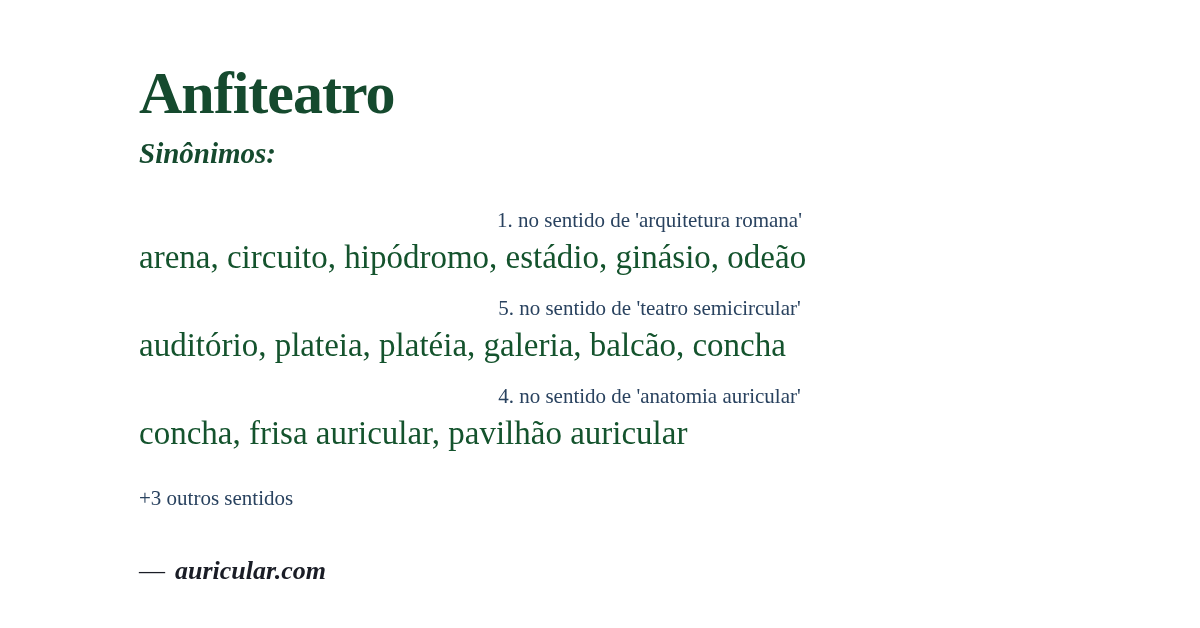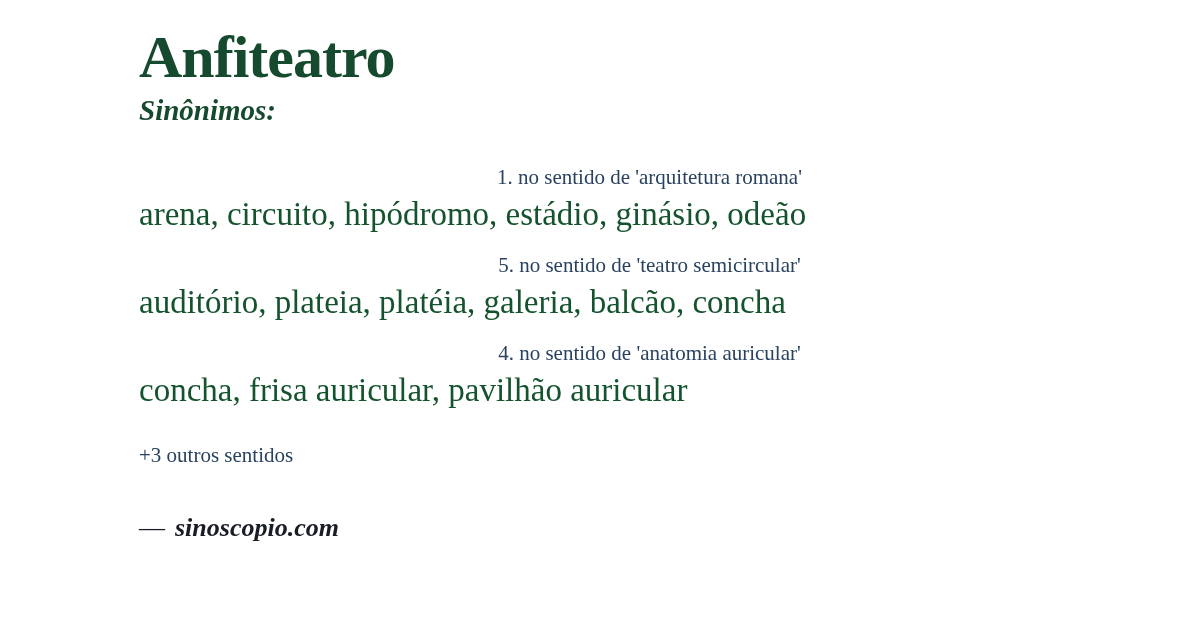--- a/index.html
+++ b/index.html
@@ -6,31 +6,31 @@
   html, body {
     width: 1200px;
     height: 628px;
     background: #ffffff;
     overflow: hidden;
     font-family: "Liberation Serif", "DejaVu Serif", serif;
   }
   .card {
     width: 1200px;
     height: 580px;
-    padding: 26px 40px 0 139px;
+    padding: 62px 40px 0 139px;
   }
   .word-title {
     font-size: 60px;
     font-weight: 700;
     line-height: 1.05;
     letter-spacing: -1px;
     color: #154a2e;
   }
   .subtitle {
-    margin-top: 5px;
+    margin-top: 12px;
     font-size: 29px;
     font-weight: 700;
     font-style: italic;
     color: #154a2e;
   }
   .senses {
     margin-top: 38px;
   }
   .sense {
     margin-bottom: 17px;
@@ -92,16 +92,16 @@
     <div class="sense">
       <div class="sense-label">4. no sentido de 'anatomia auricular'</div>
       <div class="sense-synonyms">concha, frisa auricular, pavilhão auricular</div>
     </div>
 
   </div>
 
   <div class="more-senses">+3 outros sentidos</div>
 
   <div class="footer">
-    <span class="dash">—</span><span>sinoscopio.com</span>
+    <span class="dash">—</span><span>auricular.com</span>
   </div>
 
 </div>
 
 </body></html>

